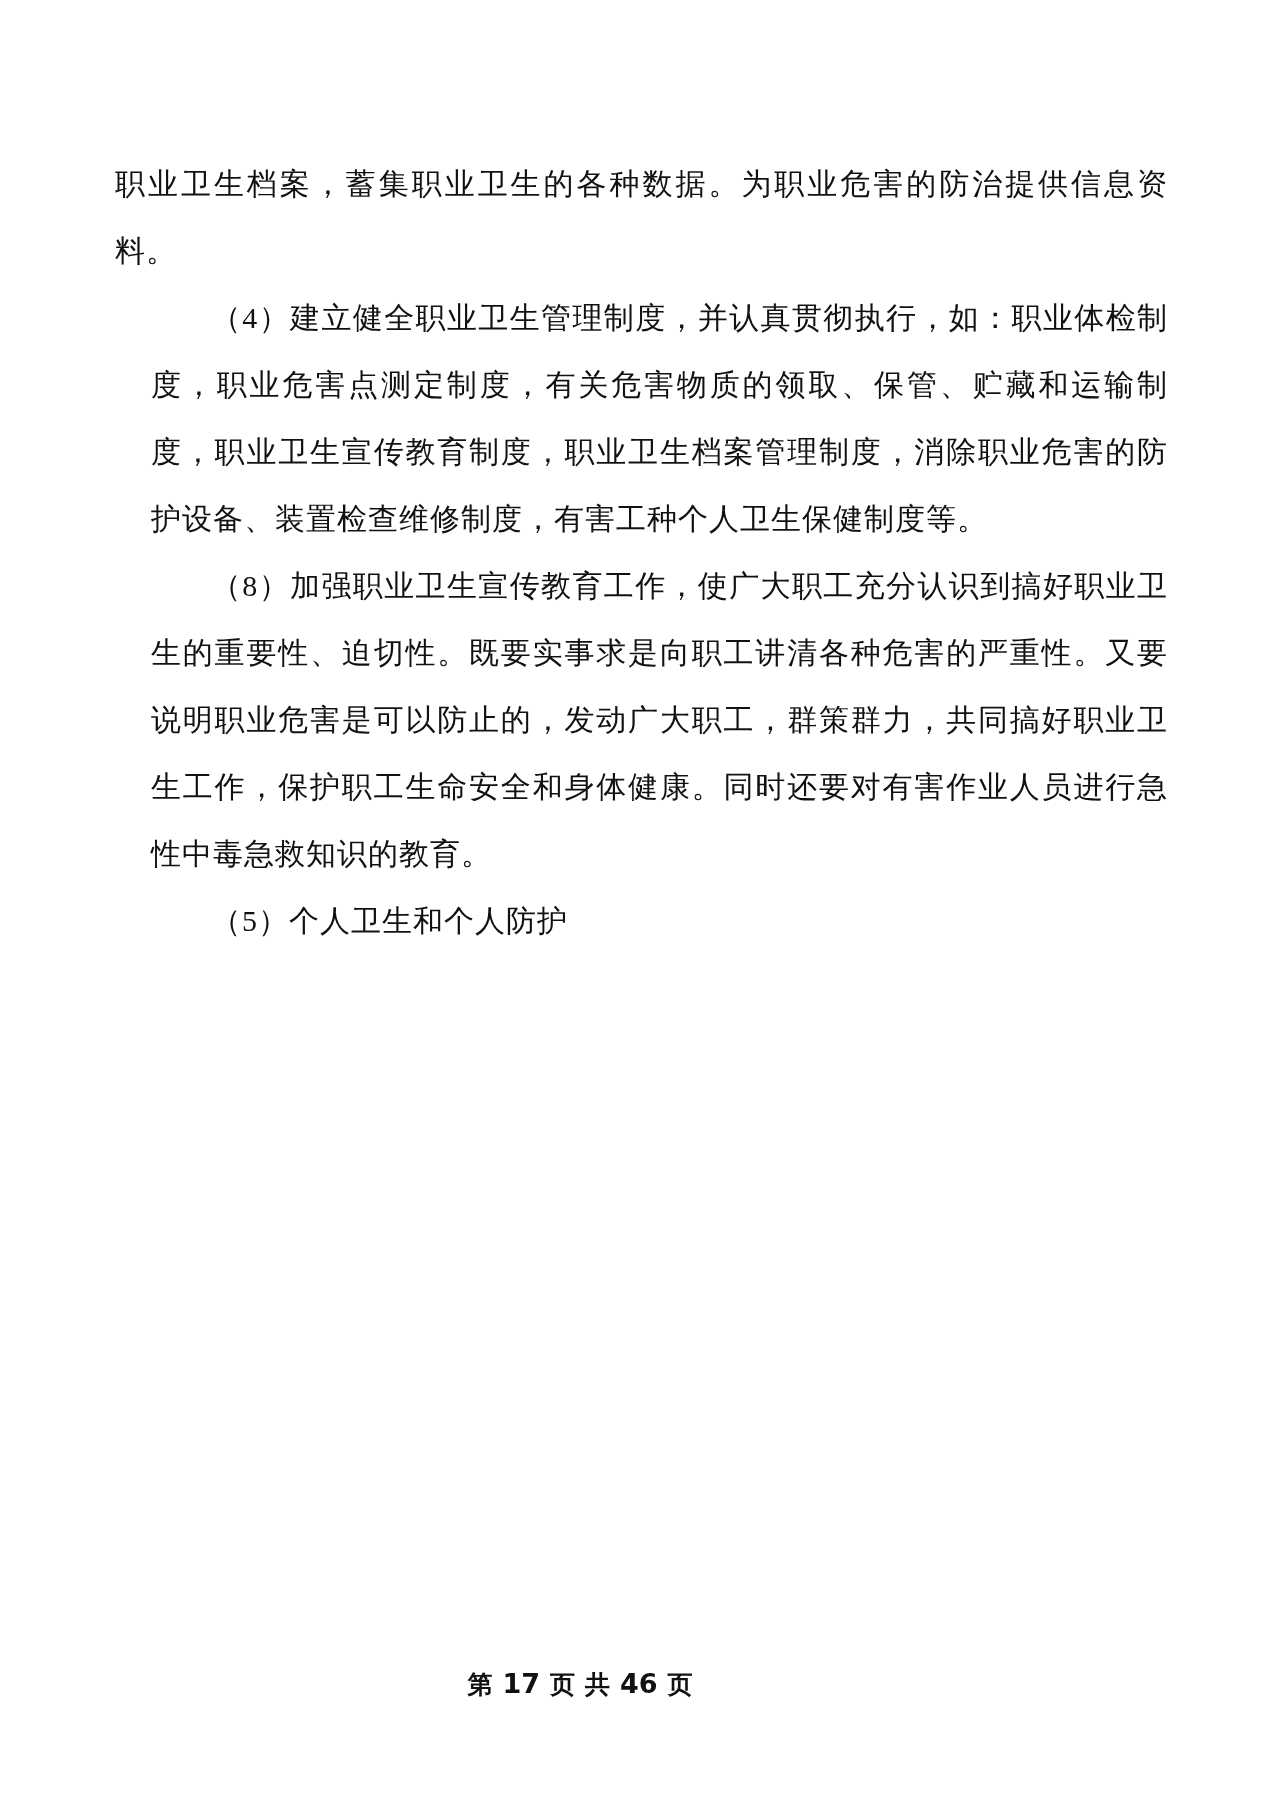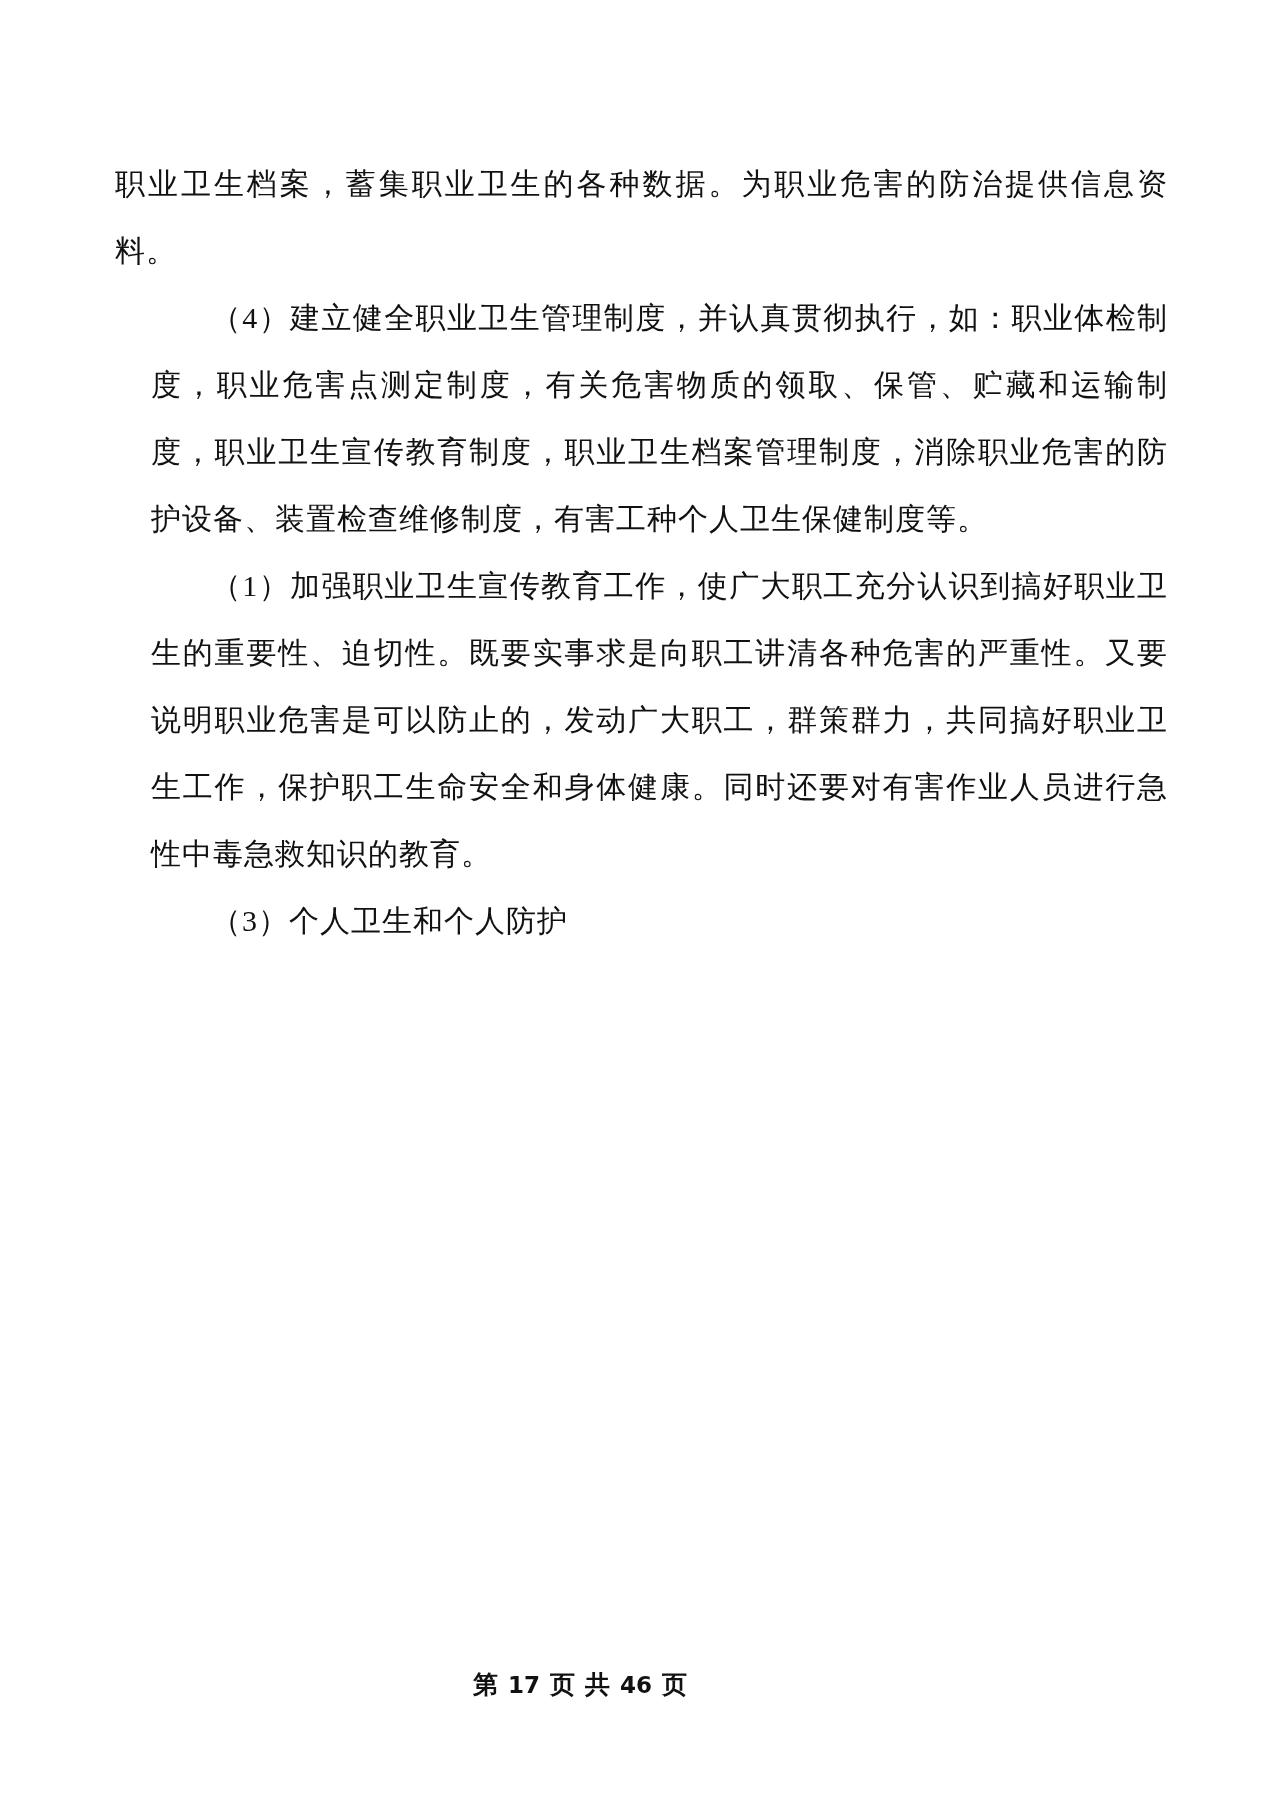--- a/index.html
+++ b/index.html
@@ -41,31 +41,31 @@
     font-weight: 700;
     font-size: 25px;
     color: #111111;
     white-space: nowrap;
   }
   .footer span {
     margin: 0 5px;
   }
   .footer .num {
     font-family: "DejaVu Sans", "Liberation Sans", sans-serif;
-    font-size: 23px;
+    font-size: 27px;
     font-weight: 700;
   }
 </style>
 </head>
 <body>
 
 <div class="page">
   <div class="doc-body">
     <p>职业卫生档案，蓄集职业卫生的各种数据。为职业危害的防治提供信息资料。</p>
     <p class="indent">（4）建立健全职业卫生管理制度，并认真贯彻执行，如：职业体检制度，职业危害点测定制度，有关危害物质的领取、保管、贮藏和运输制度，职业卫生宣传教育制度，职业卫生档案管理制度，消除职业危害的防护设备、装置检查维修制度，有害工种个人卫生保健制度等。</p>
-    <p class="indent">（1）加强职业卫生宣传教育工作，使广大职工充分认识到搞好职业卫生的重要性、迫切性。既要实事求是向职工讲清各种危害的严重性。又要说明职业危害是可以防止的，发动广大职工，群策群力，共同搞好职业卫生工作，保护职工生命安全和身体健康。同时还要对有害作业人员进行急性中毒急救知识的教育。</p>
-    <p class="indent">（3）个人卫生和个人防护</p>
+    <p class="indent">（8）加强职业卫生宣传教育工作，使广大职工充分认识到搞好职业卫生的重要性、迫切性。既要实事求是向职工讲清各种危害的严重性。又要说明职业危害是可以防止的，发动广大职工，群策群力，共同搞好职业卫生工作，保护职工生命安全和身体健康。同时还要对有害作业人员进行急性中毒急救知识的教育。</p>
+    <p class="indent">（5）个人卫生和个人防护</p>
   </div>
 
   <div class="footer">
     <span>第</span><span class="num">17</span><span>页</span><span>共</span><span class="num">46</span><span>页</span>
   </div>
 </div>
 
 </body></html>

